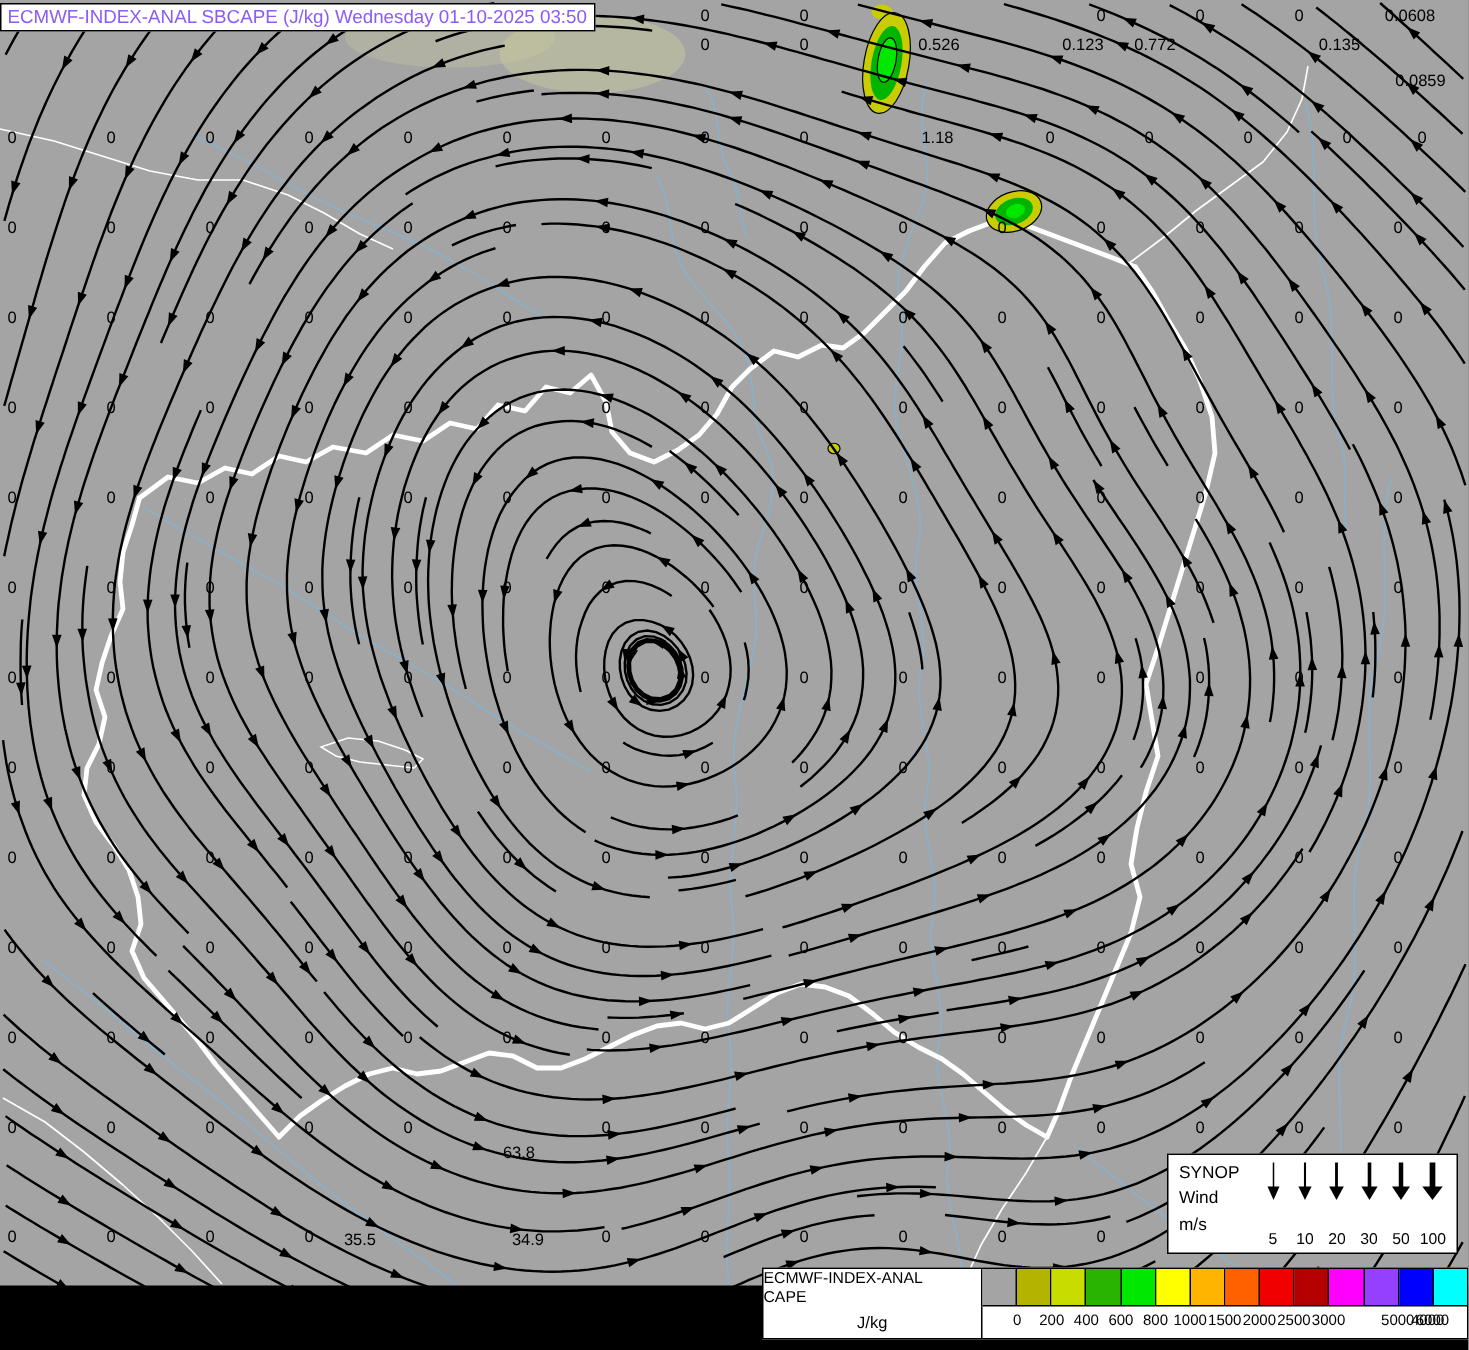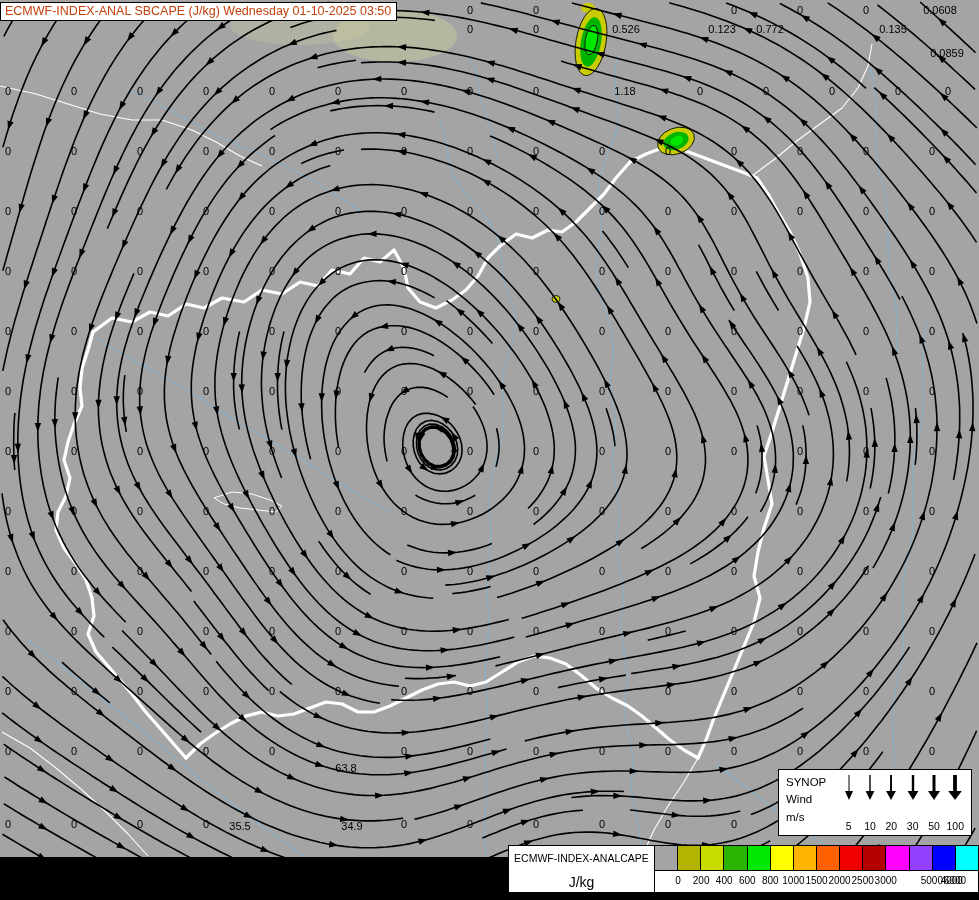--- a/index.html
+++ b/index.html
@@ -11,21 +11,21 @@
   #labels-layer text{
     font-size:11px;fill:#000;text-anchor:middle;
     font-family:"Liberation Sans",sans-serif;
   }
   .river{fill:none;stroke-width:1.2;}
   .b-thick{fill:none;stroke-width:3.2;stroke-linejoin:round;stroke-linecap:round;}
   .b-thin{fill:none;stroke-width:1.1;stroke-linejoin:round;}
   .b-thin-fill{stroke-width:1;fill:none;}
   .title-box{
     position:absolute;left:0;background:#fff;border:1px solid #000;
-    font-size:12.5px;color:#c2410c;padding:1px 5px 2px 4px;white-space:nowrap;
+    font-size:12.5px;color:#8b5cf6;padding:1px 5px 2px 4px;white-space:nowrap;
     z-index:5;
   }
   #title-1{top:2px;}
   #title-2{top:22px;}
   #title-3{top:43px;}
   .bottom-bar{
     position:absolute;left:0;top:857px;width:979px;height:43px;background:#000;z-index:2;
   }
   .wind-legend{
     position:absolute;left:778px;top:769px;width:194px;height:67px;
@@ -37,26 +37,26 @@
   .wl-col{flex:1;display:flex;flex-direction:column;align-items:center;justify-content:space-between;}
   .wl-col .wl-num{font-size:10.5px;line-height:1;padding-bottom:1px;}
   .cape-legend{
     position:absolute;left:508px;top:845px;width:471px;height:48px;
     background:#fff;border:1px solid #000;box-sizing:border-box;
     display:grid;grid-template-columns:146px 1fr;grid-template-rows:25px 1fr;
     z-index:4;color:#000;
   }
   .cl-label{
     grid-column:1;grid-row:1;border-right:1px solid #000;
-    display:flex;flex-direction:row;align-items:center;justify-content:center;
+    display:flex;flex-direction:column;align-items:flex-start;justify-content:center;
     font-size:10.5px;line-height:1.2;
   }
   .cl-unit{
     grid-column:1;grid-row:2;display:flex;align-items:center;justify-content:center;
-    font-size:14px;border-right:1px solid #000;
+    font-size:11px;border-right:1px solid #000;
   }
   .cl-bar{grid-column:2;grid-row:1;display:flex;border-bottom:1px solid #000;}
   .cl-cell{flex:1;border-right:1px solid #000;box-sizing:border-box;}
   .cl-cell:last-child{border-right:none;}
   .cl-ticks{grid-column:2;grid-row:2;position:relative;font-size:10px;}
   .cl-ticks span{position:absolute;top:4px;transform:translateX(-50%);}
 </style>
 </head>
 <body>
 

